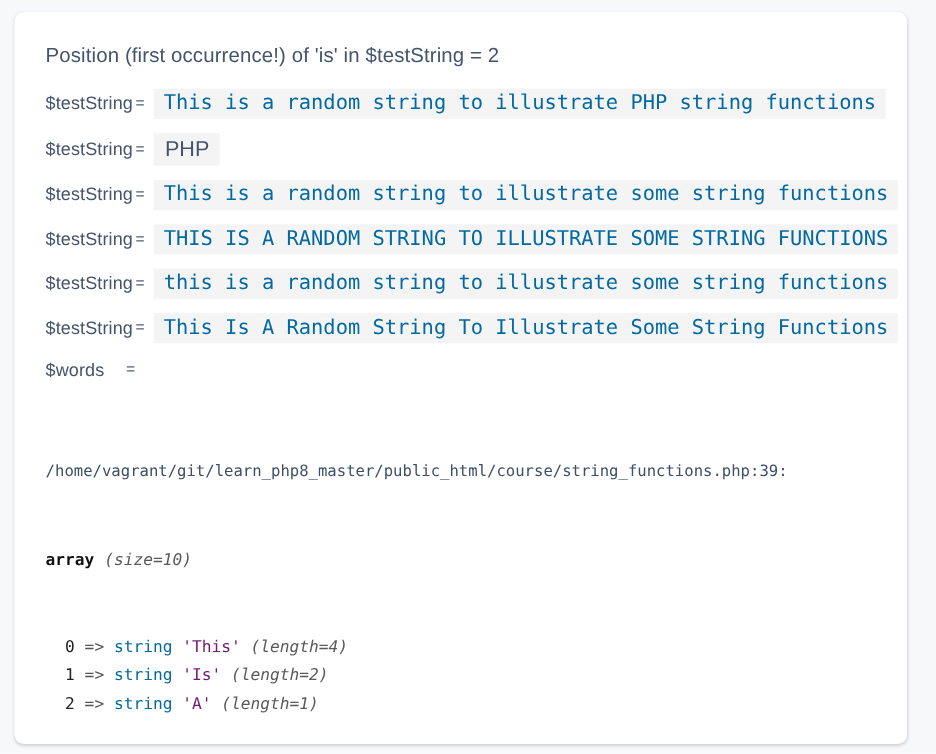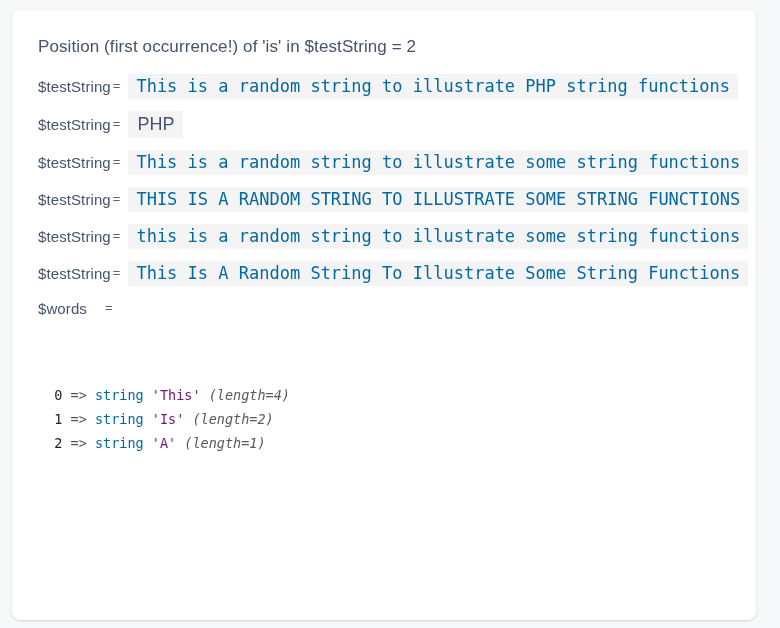--- a/index.html
+++ b/index.html
@@ -159,17 +159,19 @@
           <span class="eq"> =</span>
           <span class="var-value">This Is A Random String To Illustrate Some String Functions</span>
         </div>
         <div class="var-row empty">
           <span class="var-label">$words</span>
           <span class="eq"> =</span>
         </div>
       </div>
 
     <div id="dump">
+      <span class="path">/home/vagrant/git/learn_php8_master/public_html/course/string_functions.php:39:</span>
+      <span class="row"><span class="kw">array</span><span> </span><span class="meta">(size=10)</span></span>
       <div id="dump-rows"><span class="row"><span class="idx">  0</span><span class="arrow"> =&gt; </span><span class="type">string </span><span class="str">'This'</span><span class="meta"> (length=4)</span></span><span class="row"><span class="idx">  1</span><span class="arrow"> =&gt; </span><span class="type">string </span><span class="str">'Is'</span><span class="meta"> (length=2)</span></span><span class="row"><span class="idx">  2</span><span class="arrow"> =&gt; </span><span class="type">string </span><span class="str">'A'</span><span class="meta"> (length=1)</span></span></div>
     </div>
 
   </div>
 </div>
 
 </body></html>

